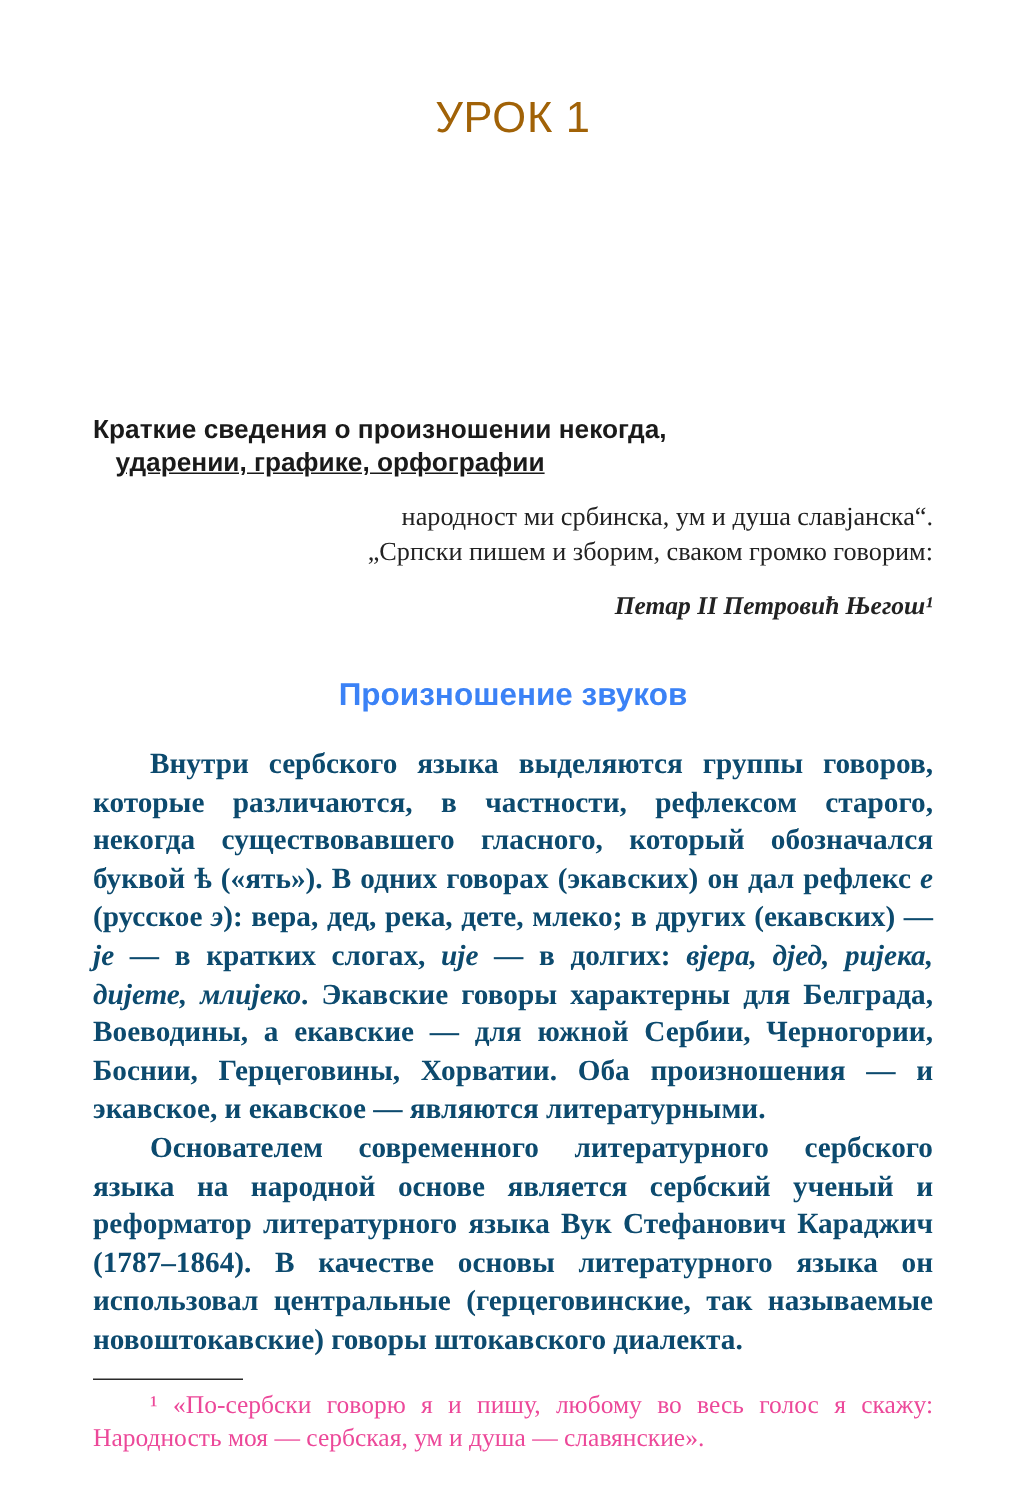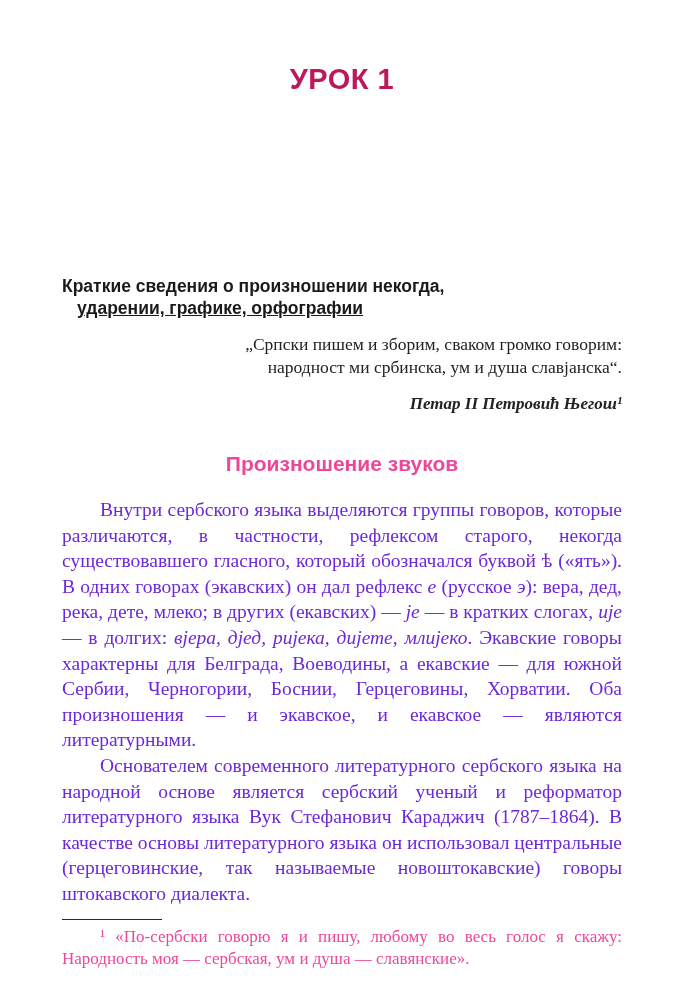--- a/index.html
+++ b/index.html
@@ -13,25 +13,25 @@
     height: 1000px;
     background: #ffffff;
     color: #1f1f1f;
     overflow: hidden;
     font-family: "Liberation Serif", serif;
   }
   .lesson-title {
     margin: 62px 0 0 0;
     text-align: center;
     font-family: "Liberation Sans", sans-serif;
-    font-weight: bold;
+    font-weight: normal;
     font-size: 29px;
     line-height: 34px;
     letter-spacing: 0.5px;
-    color: #be185d;
+    color: #a16207;
   }
   .topic-heading {
     margin: 179px 62px 0 62px;
     font-family: "Liberation Sans", sans-serif;
     font-weight: bold;
     font-size: 17.5px;
     line-height: 22px;
     color: #1a1a1a;
   }
   .topic-heading .line2 {
@@ -51,32 +51,33 @@
     font-size: 17px;
     font-weight: bold;
   }
   .section-heading {
     margin: 36px 62px 0 62px;
     text-align: center;
     font-family: "Liberation Sans", sans-serif;
     font-weight: bold;
     font-size: 21px;
     line-height: 26px;
-    color: #ec4899;
+    color: #3b82f6;
   }
   .body-block {
     margin: 20px 62px 0 62px;
   }
   .body-paragraph {
     margin: 0;
     font-size: 19.5px;
     line-height: 25.6px;
     text-align: justify;
     text-indent: 38px;
-    color: #6d28d9;
+    color: #0c4a6e;
+    font-weight: bold;
   }
   .body-paragraph .it {
     font-style: italic;
   }
   .footnote-rule {
     margin: 12px 0 6px 62px;
     width: 100px;
     border-top: 1.5px solid #2a2a2a;
     height: 0;
   }
@@ -101,22 +102,22 @@
 <div class="page">
 
   <h1 class="lesson-title">УРОК 1</h1>
 
   <div class="topic-heading">
     <div class="line1">Краткие сведения о произношении некогда,</div>
     <div class="line2">ударении, графике, орфографии</div>
   </div>
 
   <div class="epigraph">
+    <div>народност ми србинска, ум и душа славјанска“.</div>
     <div>„Српски пишем и зборим, сваком громко говорим:</div>
-    <div>народност ми србинска, ум и душа славјанска“.</div>
     <div class="epigraph-attribution">Петар II Петровић Његош¹</div>
   </div>
 
   <h2 class="section-heading">Произношение звуков</h2>
 
   <div class="body-block">
     <p class="body-paragraph"><span>Внутри сербского языка выделяются группы говоров, которые различаются, в частности, рефлексом старого, некогда существовавшего гласного, который обозначался буквой ѣ («ять»). В одних говорах (экавских) он дал рефлекс </span><span class="it">е</span><span> (русское </span><span class="it">э</span><span>): вера, дед, река, дете, млеко; в других (екавских) — </span><span class="it">је</span><span> — в кратких слогах, </span><span class="it">ије</span><span> — в долгих: </span><span class="it">вјера, дјед, ријека, дијете, млијеко</span><span>. Экавские говоры характерны для Белграда, Воеводины, а екавские — для южной Сербии, Черногории, Боснии, Герцеговины, Хорватии. Оба произношения — и экавское, и екавское — являются литературными.</span></p>
     <p class="body-paragraph">Основателем современного литературного сербского языка на народной основе является сербский ученый и реформатор литературного языка Вук Стефанович Караджич (1787–1864). В качестве основы литературного языка он использовал центральные (герцеговинские, так называемые новоштокавские) говоры штокавского диалекта.</p>
   </div>
 

